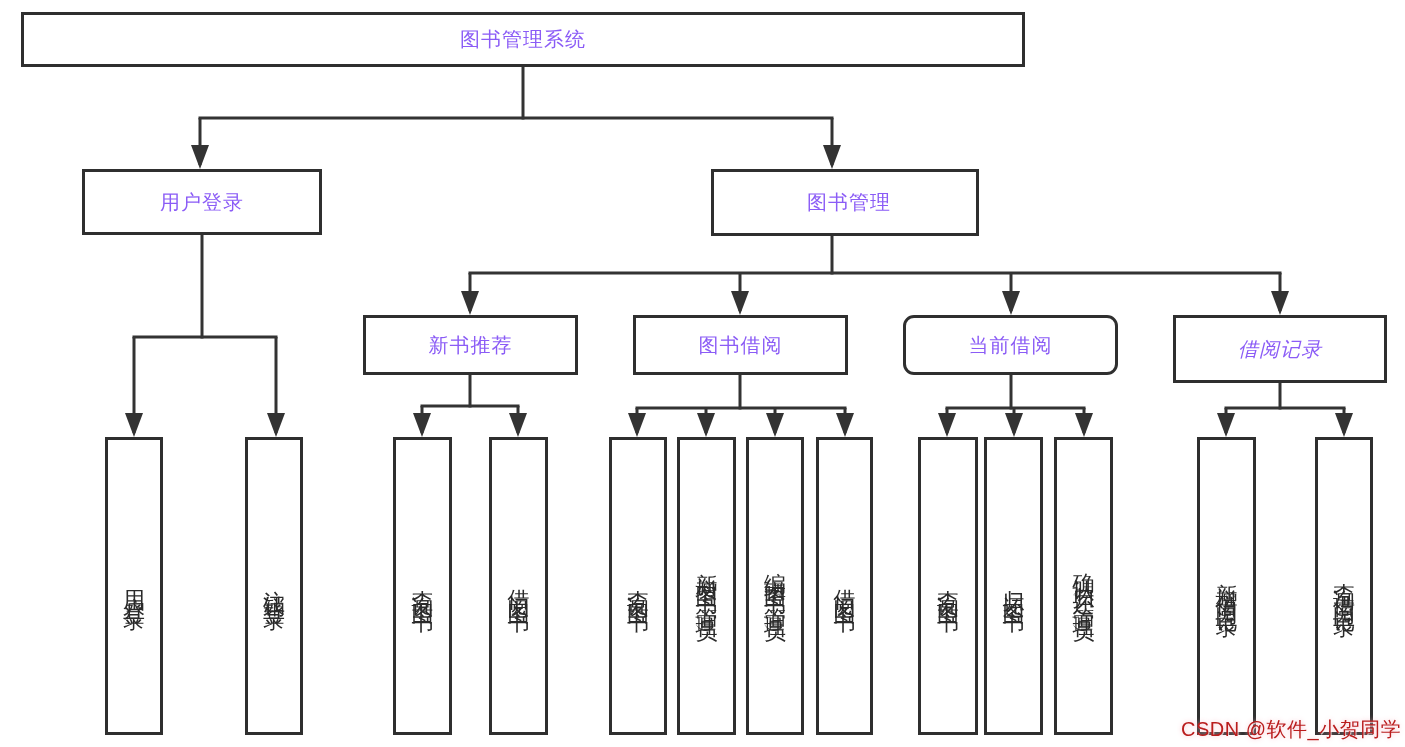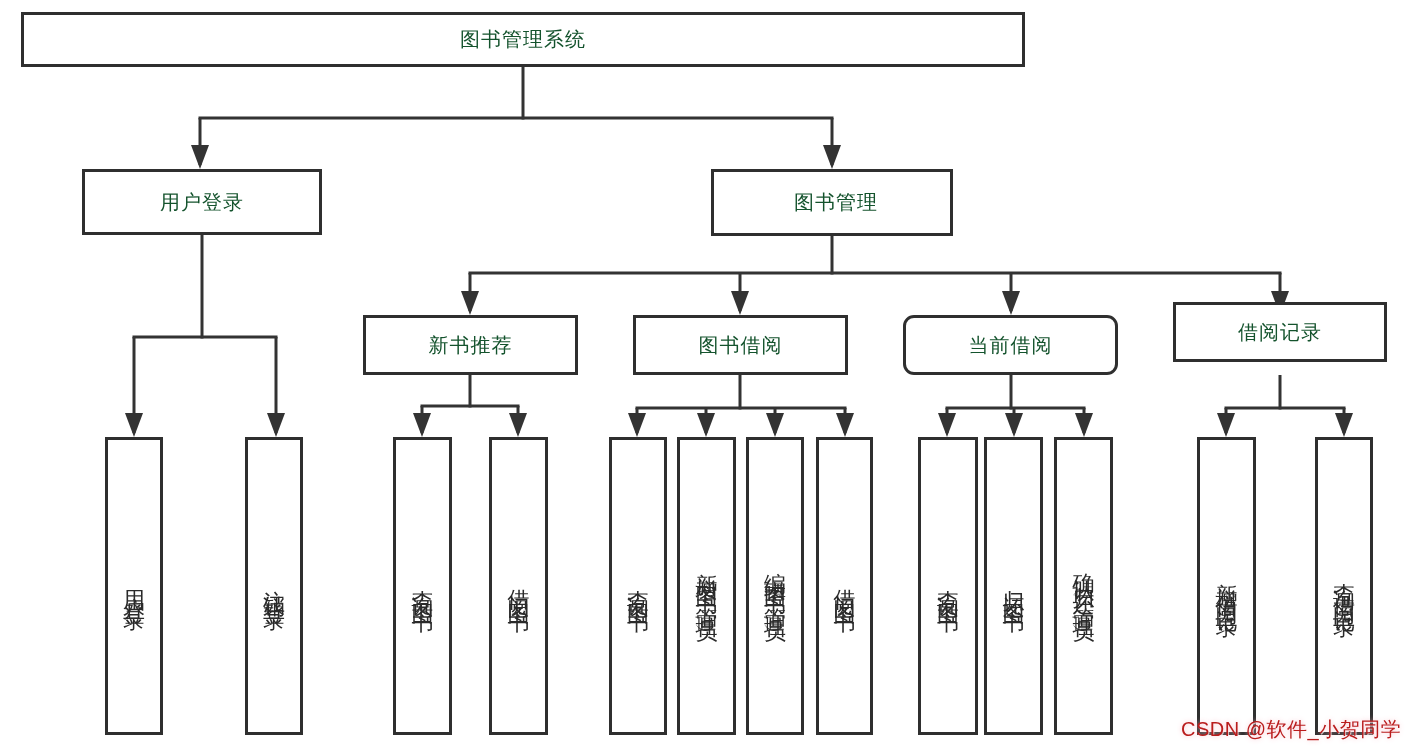--- a/index.html
+++ b/index.html
@@ -22,21 +22,21 @@
   }
   .hbox {
     position: absolute;
     box-sizing: border-box;
     border: 3px solid #2f2f2f;
     background: #ffffff;
     display: flex;
     align-items: center;
     justify-content: center;
     font-size: 20px;
-    color: #14532d;
+    color: #8b5cf6;
     letter-spacing: 1px;
     white-space: nowrap;
   }
   .vbox {
     position: absolute;
     top: 437px;
     height: 298px;
     box-sizing: border-box;
     border: 3px solid #2f2f2f;
     background: #ffffff;
@@ -130,26 +130,26 @@
       <polygon points="1005,413 1023,413 1014,437"></polygon>
       <polygon points="1075,413 1093,413 1084,437"></polygon>
       <polygon points="1217,413 1235,413 1226,437"></polygon>
       <polygon points="1335,413 1353,413 1344,437"></polygon>
     </g>
   </svg>
 
   <div class="hbox" style="left:21px; top:12px; width:1004px; height:55px;">图书管理系统</div>
 
   <div class="hbox" style="left:82px; top:169px; width:240px; height:66px;">用户登录</div>
-  <div class="hbox" style="left:711px; top:169px; width:242px; height:67px;padding-left:8px;">图书管理</div>
+  <div class="hbox" style="left:711px; top:169px; width:268px; height:67px;padding-left:8px;">图书管理</div>
 
   <div class="hbox" style="left:633px; top:315px; width:215px; height:60px;">图书借阅</div>
   <div class="hbox" style="left:363px; top:315px; width:215px; height:60px;">新书推荐</div>
   <div class="hbox" style="left:903px; top:315px; width:215px; height:60px;border-radius:11px;">当前借阅</div>
-  <div class="hbox" style="left:1173px; top:302px; width:214px; height:60px;">借阅记录</div>
+  <div class="hbox" style="left:1173px; top:315px; width:214px; height:68px;font-style:italic;">借阅记录</div>
 
   <div class="vbox" style="left:105px; width:58px;">用户登录</div>
   <div class="vbox" style="left:245px; width:58px;">注销登录</div>
 
   <div class="vbox" style="left:393px; width:59px;">查询图书</div>
   <div class="vbox" style="left:489px; width:59px;">借阅图书</div>
 
   <div class="vbox" style="left:609px; width:58px;">查询图书</div>
   <div class="vbox" style="left:677px; width:59px;">新增图书（管理员）</div>
   <div class="vbox" style="left:746px; width:58px;">编辑图书（管理员）</div>

